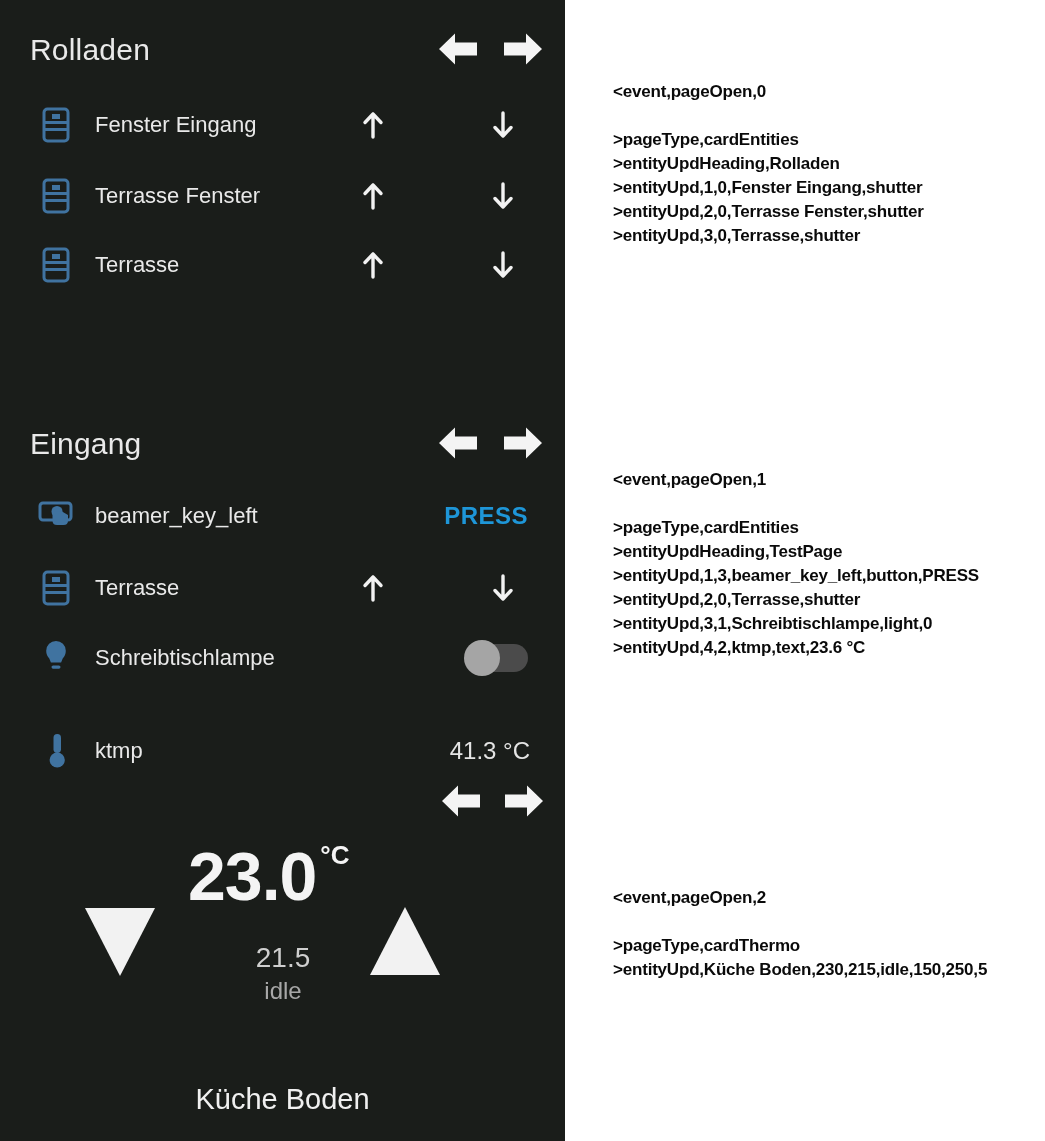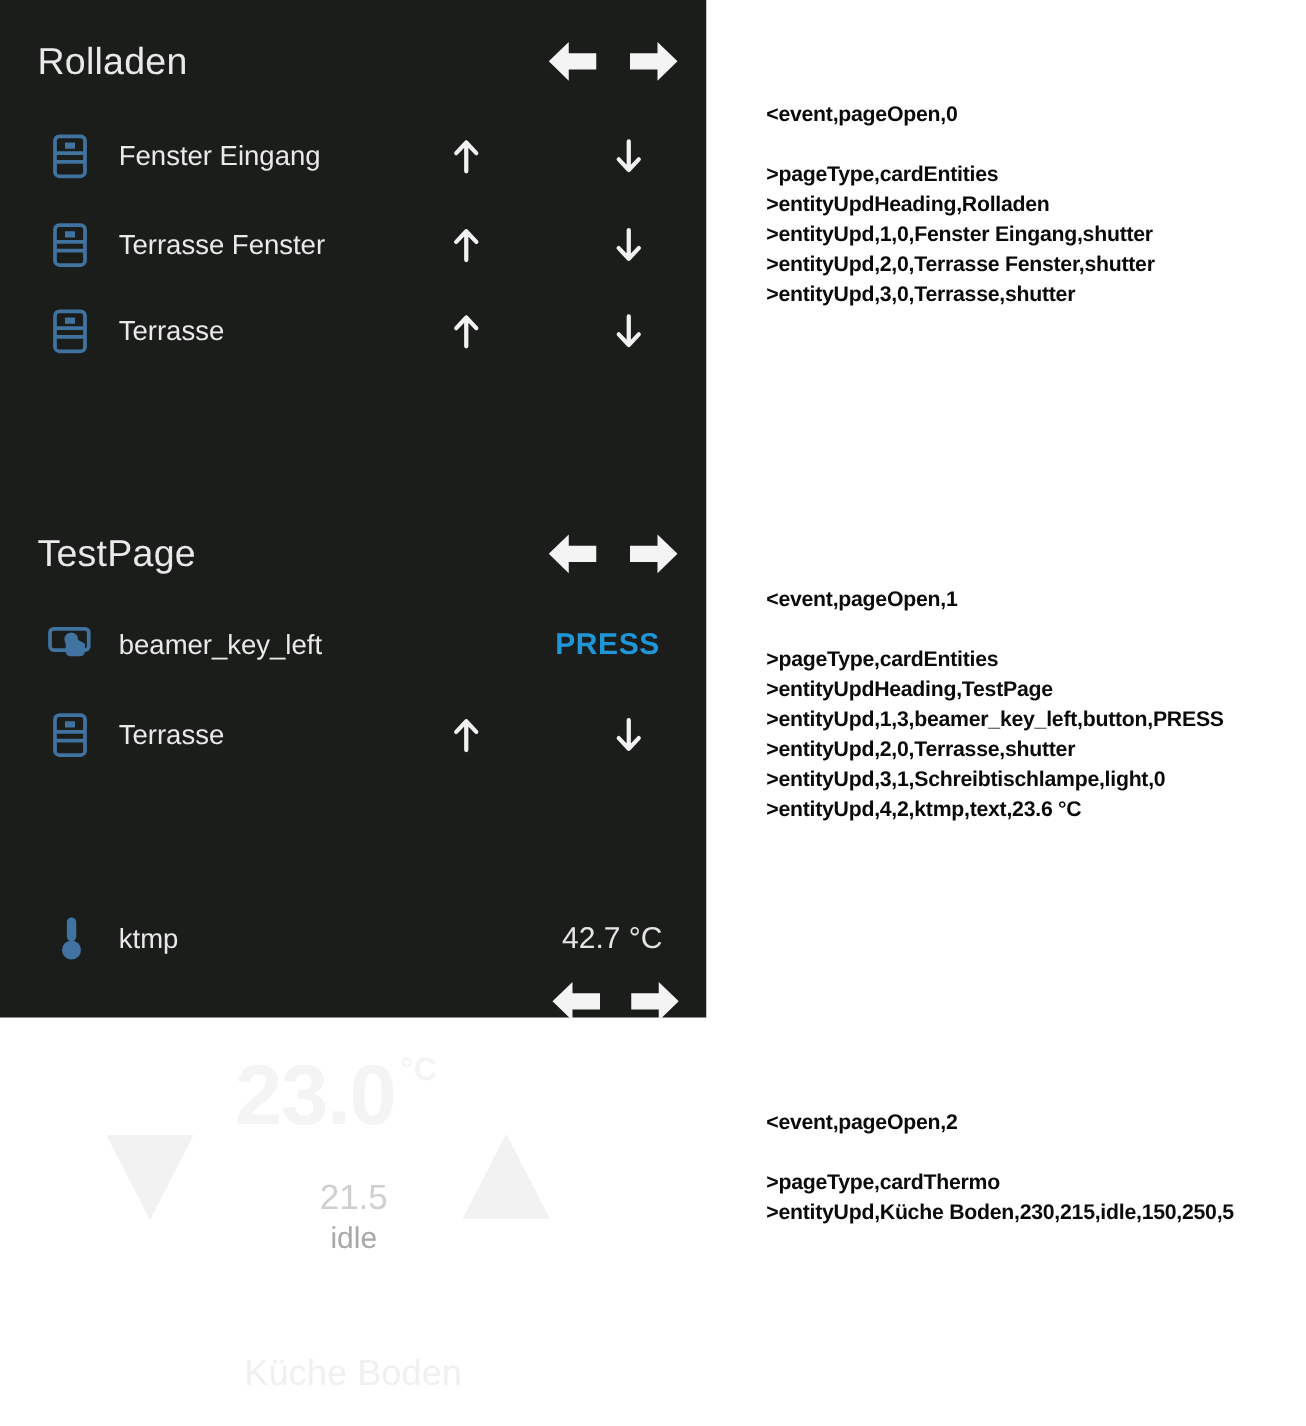--- a/index.html
+++ b/index.html
@@ -1,19 +1,19 @@
 <!DOCTYPE html>
 <html><head>
 <meta charset="utf-8">
 <style>
   html,body{margin:0;padding:0;background:#ffffff;}
   .stage{position:relative;width:1045px;height:1141px;background:#ffffff;overflow:hidden;
          font-family:"Liberation Sans", sans-serif;}
   
-  .panel{position:absolute;left:0;top:0;width:565px;height:814px;background:#1a1d1a;}
+  .panel{position:absolute;left:0;top:0;width:565px;height:1141px;background:#1a1d1a;}
   .card-title{position:absolute;color:#e9e9e9;font-size:30px;font-weight:400;letter-spacing:.2px;}
   .entity-label{position:absolute;left:95px;top:50%;transform:translateY(-50%);
                 color:#e9e9e9;font-size:22px;white-space:nowrap;}
   .row{position:absolute;left:0;width:565px;height:44px;}
   .row .e-icon{position:absolute;left:42px;top:50%;transform:translateY(-50%);line-height:0;}
   .ctl{position:absolute;top:50%;transform:translate(-50%,-50%);line-height:0;cursor:pointer;}
   .ctl-up{left:373px;} .ctl-stop{left:438px;} .ctl-down{left:503px;}
   .stop-square{width:23px;height:23px;background:#f6f6f6;border-radius:2px;}
   .nav-arrow{position:absolute;line-height:0;cursor:pointer;}
   .press-label{position:absolute;right:37px;top:50%;transform:translateY(-50%);
@@ -122,21 +122,21 @@
           </svg>
       </span>
       <span class="ctl ctl-stop"><span class="stop-square"></span></span>
       <span class="ctl ctl-down">
         <svg width="34" height="34" viewBox="0 0 34 34">
             <path d="M17 5 L17 28 M17 28 L9 19.5 M17 28 L25 19.5" stroke="#f2f2f2" stroke-width="3.4" fill="none" stroke-linecap="round"></path>
           </svg>
       </span>
     </div>
 
-    <div class="card-title" style="left:30px;top:427px;">TestPage</div>
+    <div class="card-title" style="left:30px;top:427px;">Eingang</div>
 
     <div class="nav-arrow" style="left:437px;top:425px;">
       <svg width="42" height="36" viewBox="0 0 42 36">
           <polygon points="18,2.5 18,11.5 40,11.5 40,24.5 18,24.5 18,33.5 2,18" fill="#f4f4f4"></polygon>
         </svg>
     </div>
     <div class="nav-arrow" style="left:502px;top:425px;">
       <svg width="42" height="36" viewBox="0 0 42 36">
           <polygon points="24,2.5 24,11.5 2,11.5 2,24.5 24,24.5 24,33.5 40,18" fill="#f4f4f4"></polygon>
         </svg>
@@ -170,30 +170,42 @@
           </svg>
       </span>
       <span class="ctl ctl-stop"><span class="stop-square"></span></span>
       <span class="ctl ctl-down">
         <svg width="34" height="34" viewBox="0 0 34 34">
             <path d="M17 5 L17 28 M17 28 L9 19.5 M17 28 L25 19.5" stroke="#f2f2f2" stroke-width="3.4" fill="none" stroke-linecap="round"></path>
           </svg>
       </span>
     </div>
 
+    <div class="row" style="top:636px;">
+      <span class="e-icon" style="left:42px;">
+        <svg width="28" height="38" viewBox="0 0 28 38">
+            <path d="M14 2 a9.8 9.8 0 0 1 9.8 9.8 q0 4.6 -3.1 7.6 l-1.6 4.1 h-10.2 l-1.6 -4.1 q-3.1 -3 -3.1 -7.6 A9.8 9.8 0 0 1 14 2 z" fill="#4073a0"></path>
+            <rect x="9.5" y="26.5" width="9" height="3.2" rx="1.6" fill="#4073a0"></rect>
+          </svg>
+      </span>
+      <span class="entity-label">Schreibtischlampe</span>
+      <span class="toggle">
+          <span class="knob"></span>
+        </span>
+    </div>
 
     <div class="row" style="top:729px;">
       <span class="e-icon" style="left:47px;">
         <svg width="20" height="38" viewBox="0 0 20 38">
             <rect x="6.5" y="2" width="7.5" height="19" rx="3.7" fill="#4073a0"></rect>
             <circle cx="10.2" cy="28" r="7.6" fill="#4073a0"></circle>
           </svg>
       </span>
       <span class="entity-label">ktmp</span>
-      <span class="text-value">42.7 °C</span>
+      <span class="text-value">41.3 °C</span>
     </div>
 
     <div class="nav-arrow" style="left:440px;top:783px;">
       <svg width="42" height="36" viewBox="0 0 42 36">
           <polygon points="18,2.5 18,11.5 40,11.5 40,24.5 18,24.5 18,33.5 2,18" fill="#f4f4f4"></polygon>
         </svg>
     </div>
     <div class="nav-arrow" style="left:503px;top:783px;">
       <svg width="42" height="36" viewBox="0 0 42 36">
           <polygon points="24,2.5 24,11.5 2,11.5 2,24.5 24,24.5 24,33.5 40,18" fill="#f4f4f4"></polygon>

